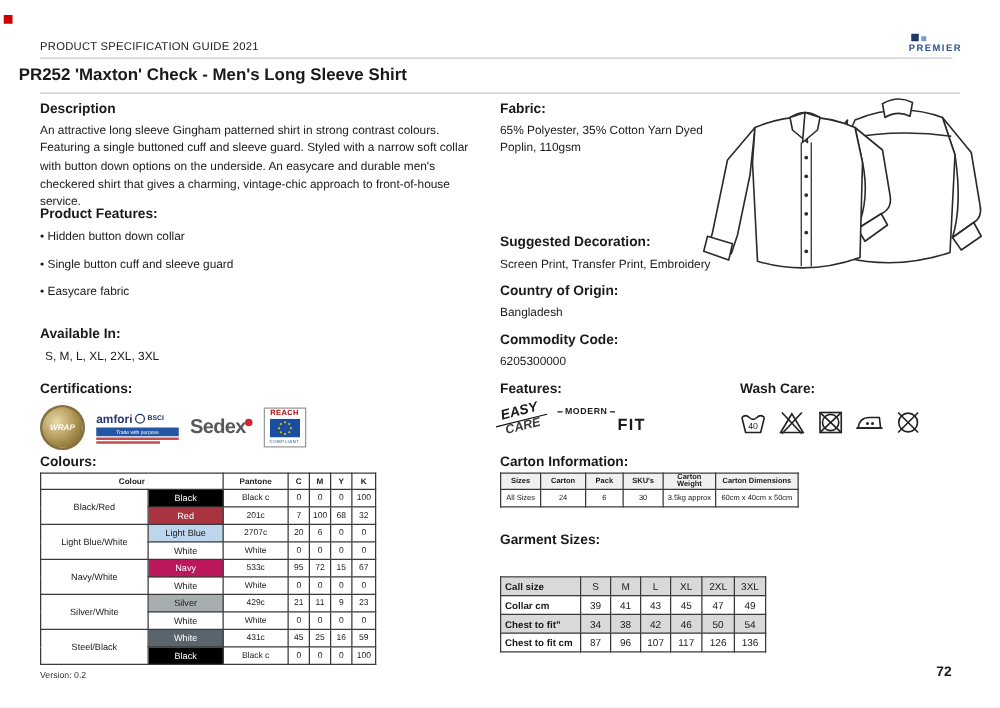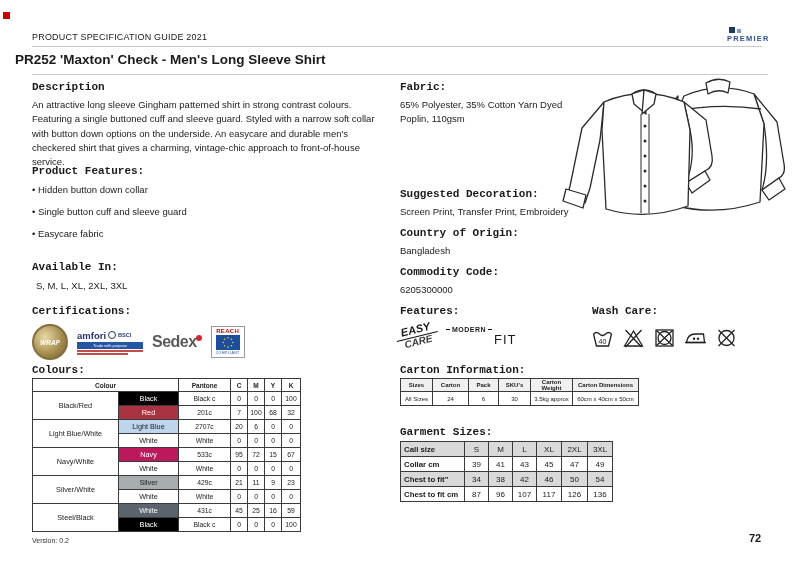--- a/index.html
+++ b/index.html
@@ -1,21 +1,21 @@
 <!DOCTYPE html>
 <html><head>
 <meta charset="utf-8">
 <style>
   html,body{margin:0;padding:0;background:#e9e9e9;}
   #page{position:relative;width:800px;height:566px;background:#ffffff;margin:0 auto;
         font-family:"Liberation Sans",sans-serif;color:#1a1a1a;overflow:hidden;}
   .abs{position:absolute;}
   .hairline{border-top:1px solid #c9c9c9;height:0;}
   .h1{font-size:13.5px;font-weight:bold;}
-  .h2{font-size:11px;font-weight:bold;font-family:Liberation Mono, monospace;}
+  .h2{font-size:11px;font-weight:bold;}
   .body-text{font-size:9.5px;line-height:1.5;}
 
   
   #corner-mark{width:7px;height:7px;}
   #guide-title{font-size:9px;letter-spacing:.2px;}
   .premier{display:flex;flex-direction:column;align-items:flex-start;}
   .premier-sq{display:flex;align-items:flex-end;gap:2px;margin-left:2px;margin-bottom:1px;}
   .sq1{width:6px;height:6px;background:#1F3864;}
   .sq2{width:4px;height:4px;background:#7A9CC6;}
   .premier-name{font-size:7.5px;font-weight:bold;color:#2E5395;letter-spacing:1.2px;}
@@ -56,34 +56,34 @@
   #colours-table td{height:13px;text-align:center;}
   #colours-table .cg{font-size:7.3px;}
   #colours-table .cs{font-size:7.3px;}
 
   
   #carton-table{width:238px;table-layout:fixed;font-size:6px;}
   #carton-table th{background:#f0f0f0;font-weight:bold;height:12px;}
   #carton-table td{height:13px;text-align:center;}
 
   
-  #garment-table{width:212px;table-layout:fixed;font-size:8px;}
+  #garment-table{width:212px;table-layout:fixed;font-size:8px;margin-top:20px;}
   #garment-table td{height:14px;text-align:center;}
   #garment-table td.gl{font-weight:bold;text-align:left;padding-left:3px;font-size:7.8px;}
   #garment-table tr.alt{background:#D9D9D9;}
 
   
   .easycare{transform:rotate(-14deg);width:42px;text-align:center;}
   .ec1{font-size:11px;font-weight:800;font-style:italic;border-bottom:1.5px solid #111;line-height:1.05;}
   .ec2{font-size:10px;font-weight:600;font-style:italic;color:#3a3a3a;line-height:1.05;}
   .modernfit{width:46px;text-align:center;}
   .mf-row{display:flex;align-items:center;gap:2px;}
   .mf-row .line{flex:1;border-top:1px solid #111;}
   .mf1{font-size:7px;font-weight:800;letter-spacing:.5px;}
-  .mf2{font-size:13px;font-weight:400;letter-spacing:1px;line-height:1;padding-left:46px;}
+  .mf2{font-size:13px;font-weight:700;letter-spacing:1px;line-height:1;padding-left:46px;}
 
   
   .wash-row{display:flex;gap:6px;align-items:center;}
   .wash-row svg{stroke:#222;fill:none;stroke-width:1.3;}
 
   
   #shirts svg{stroke:#2b2b2b;stroke-width:1.3;fill:#fff;stroke-linejoin:round;}
 
   .footer-version{font-size:7px;color:#333;}
   .footer-page{font-size:11px;font-weight:bold;}

